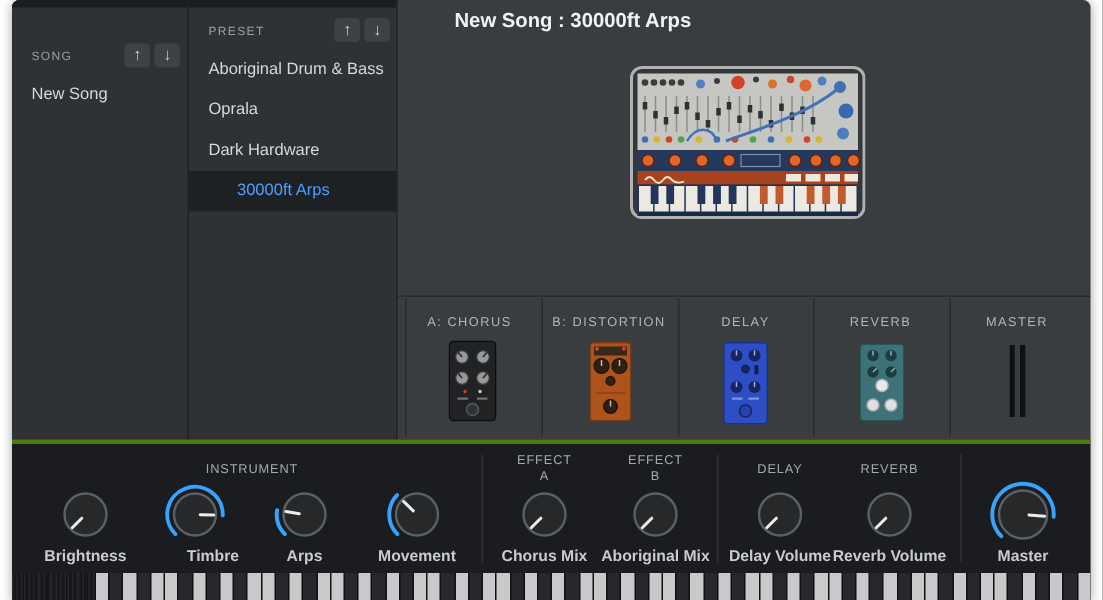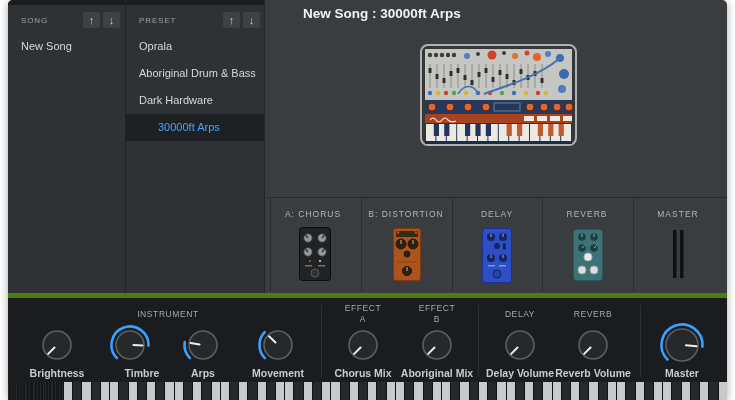--- a/index.html
+++ b/index.html
@@ -4,21 +4,21 @@
 <style>
   html,body{margin:0;padding:0;}
   .screen{position:relative;width:735px;height:400px;background:#ffffff;overflow:hidden;
           font-family:"Liberation Sans",sans-serif;-webkit-font-smoothing:antialiased;}
   .window{position:absolute;left:8px;top:0;width:719px;height:400px;background:#3a3d40;
           border-radius:5px 5px 0 0;overflow:hidden;box-shadow:0 1px 8px rgba(0,0,0,.35);}
 
   
   .panels{position:absolute;left:0;top:0;width:257px;height:293px;background:#2f3235;}
   .panels-topstrip{position:absolute;left:0;top:0;width:257px;height:5px;background:#1b1d1e;}
-  .song-panel{position:absolute;left:0;top:5px;width:117px;height:356px;}
+  .song-panel{position:absolute;left:0;top:22px;width:117px;height:356px;}
   .preset-panel{position:absolute;left:118px;top:5px;width:139px;height:288px;}
   .panel-vdivider{position:absolute;left:117px;top:0;width:1px;height:293px;background:#202225;}
   .panels-right-edge{position:absolute;left:256px;top:0;width:1px;height:293px;background:#222427;}
   .phead{display:flex;align-items:center;height:26px;padding:2px 5px 0 13px;}
   .phead .hlabel{flex:1;font-size:8px;letter-spacing:.9px;color:#9da0a3;}
   .arrow-btn{width:17px;height:16px;margin-left:3px;background:#3e4245;border-radius:3px;
              color:#c9cbcd;font-size:11px;line-height:16px;text-align:center;cursor:default;}
   .plist .item{height:27px;line-height:27px;padding-left:13px;font-size:11px;color:#d6d8da;
                white-space:nowrap;overflow:hidden;}
   .item.selected{background:#1e2124;}
@@ -29,21 +29,21 @@
 
   
   .fx-hdivider{position:absolute;left:257px;top:197px;width:462px;height:1px;background:#282a2c;}
   .fx-vdivider{position:absolute;top:199px;width:1px;height:92px;background:#282a2c;}
   .fx-label{position:absolute;top:209px;width:92px;text-align:center;font-size:8.5px;
             letter-spacing:1px;color:#b3b5b7;}
   .pedal{position:absolute;}
 
   
   .bottom{position:absolute;left:0;top:293px;width:719px;height:89px;background:#1a1c1f;
-          border-top:5px solid #4d7c0f;box-sizing:border-box;}
+          border-top:3px solid #4d7c0f;box-sizing:border-box;}
   .bdivider{position:absolute;top:7px;width:1px;height:72px;background:#2e3033;}
   .ghead{position:absolute;top:11px;text-align:center;font-size:8.5px;letter-spacing:.6px;
          color:#a6a9ab;line-height:11px;}
   .ghead.two{top:5px;}
   .knob{position:absolute;top:25px;width:44px;height:44px;}
   .knob.big{top:21px;width:52px;height:52px;}
   .klabel{position:absolute;top:69px;width:100px;text-align:center;font-size:10.5px;color:#c9cbcd;font-weight:bold;}
 
   
   .kbd{position:absolute;left:0;top:382px;width:719px;height:18px;background:#101113;display:flex;}
@@ -323,22 +323,22 @@
 
       <div class="panel-vdivider"></div>
 
       <div class="preset-panel">
         <div class="phead">
           <span class="hlabel">PRESET</span>
           <span class="arrow-btn">↑</span>
           <span class="arrow-btn">↓</span>
         </div>
         <div class="plist">
+          <div class="item">Aboriginal Drum &amp; Bass</div>
           <div class="item">Oprala</div>
-          <div class="item">Aboriginal Drum &amp; Bass</div>
           <div class="item">Dark Hardware</div>
           <div class="item selected" style="color: rgb(74, 160, 255); background: rgb(30, 33, 36); padding-left: 32px;">30000ft Arps</div>
         </div>
       </div>
       <div class="panels-right-edge"></div>
     </div>
 
     <div class="bottom">
       <div class="bdivider" style="left:313px"></div>
       <div class="bdivider" style="left:470px"></div>

